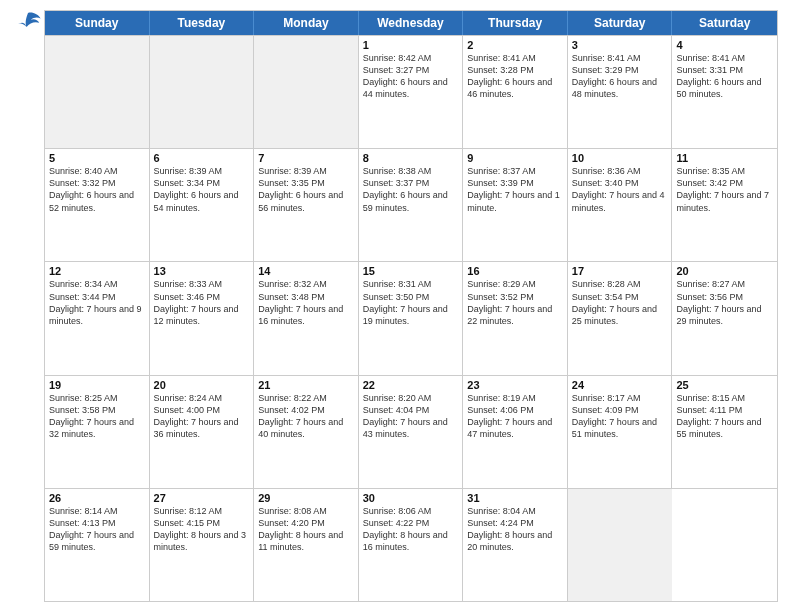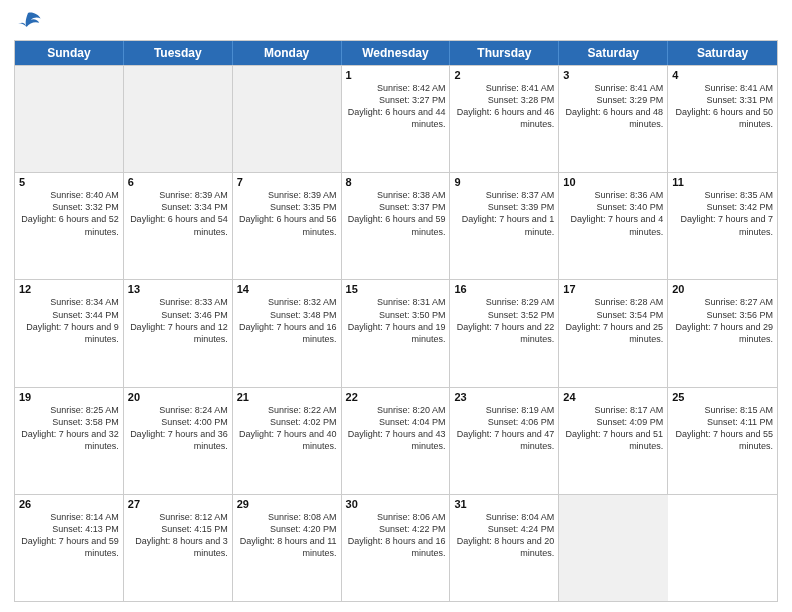--- a/index.html
+++ b/index.html
@@ -8,21 +8,21 @@
       background: #fff;
       width: 792px;
       height: 612px;
       overflow: hidden;
     }
     .page {
       width: 792px;
       height: 612px;
       padding: 10px 14px;
       display: flex;
-      flex-direction: column;
+      flex-direction: row;
     }
     .header {
       display: flex;
       justify-content: space-between;
       align-items: flex-start;
       margin-bottom: 6px;
     }
     .title-block {
       text-align: right;
     }
@@ -82,21 +82,20 @@
       font-size: 11px;
       font-weight: bold;
       color: #111;
       display: block;
       margin-bottom: 1px;
     }
     .cell-info {
       font-size: 9px;
       line-height: 1.35;
       color: #333;
-      text-align: right;
     }
     .logo-wrapper {
       display: flex;
       align-items: center;
       gap: 2px;
     }
     .logo-lines {
       display: flex;
       flex-direction: column;
       justify-content: center;

